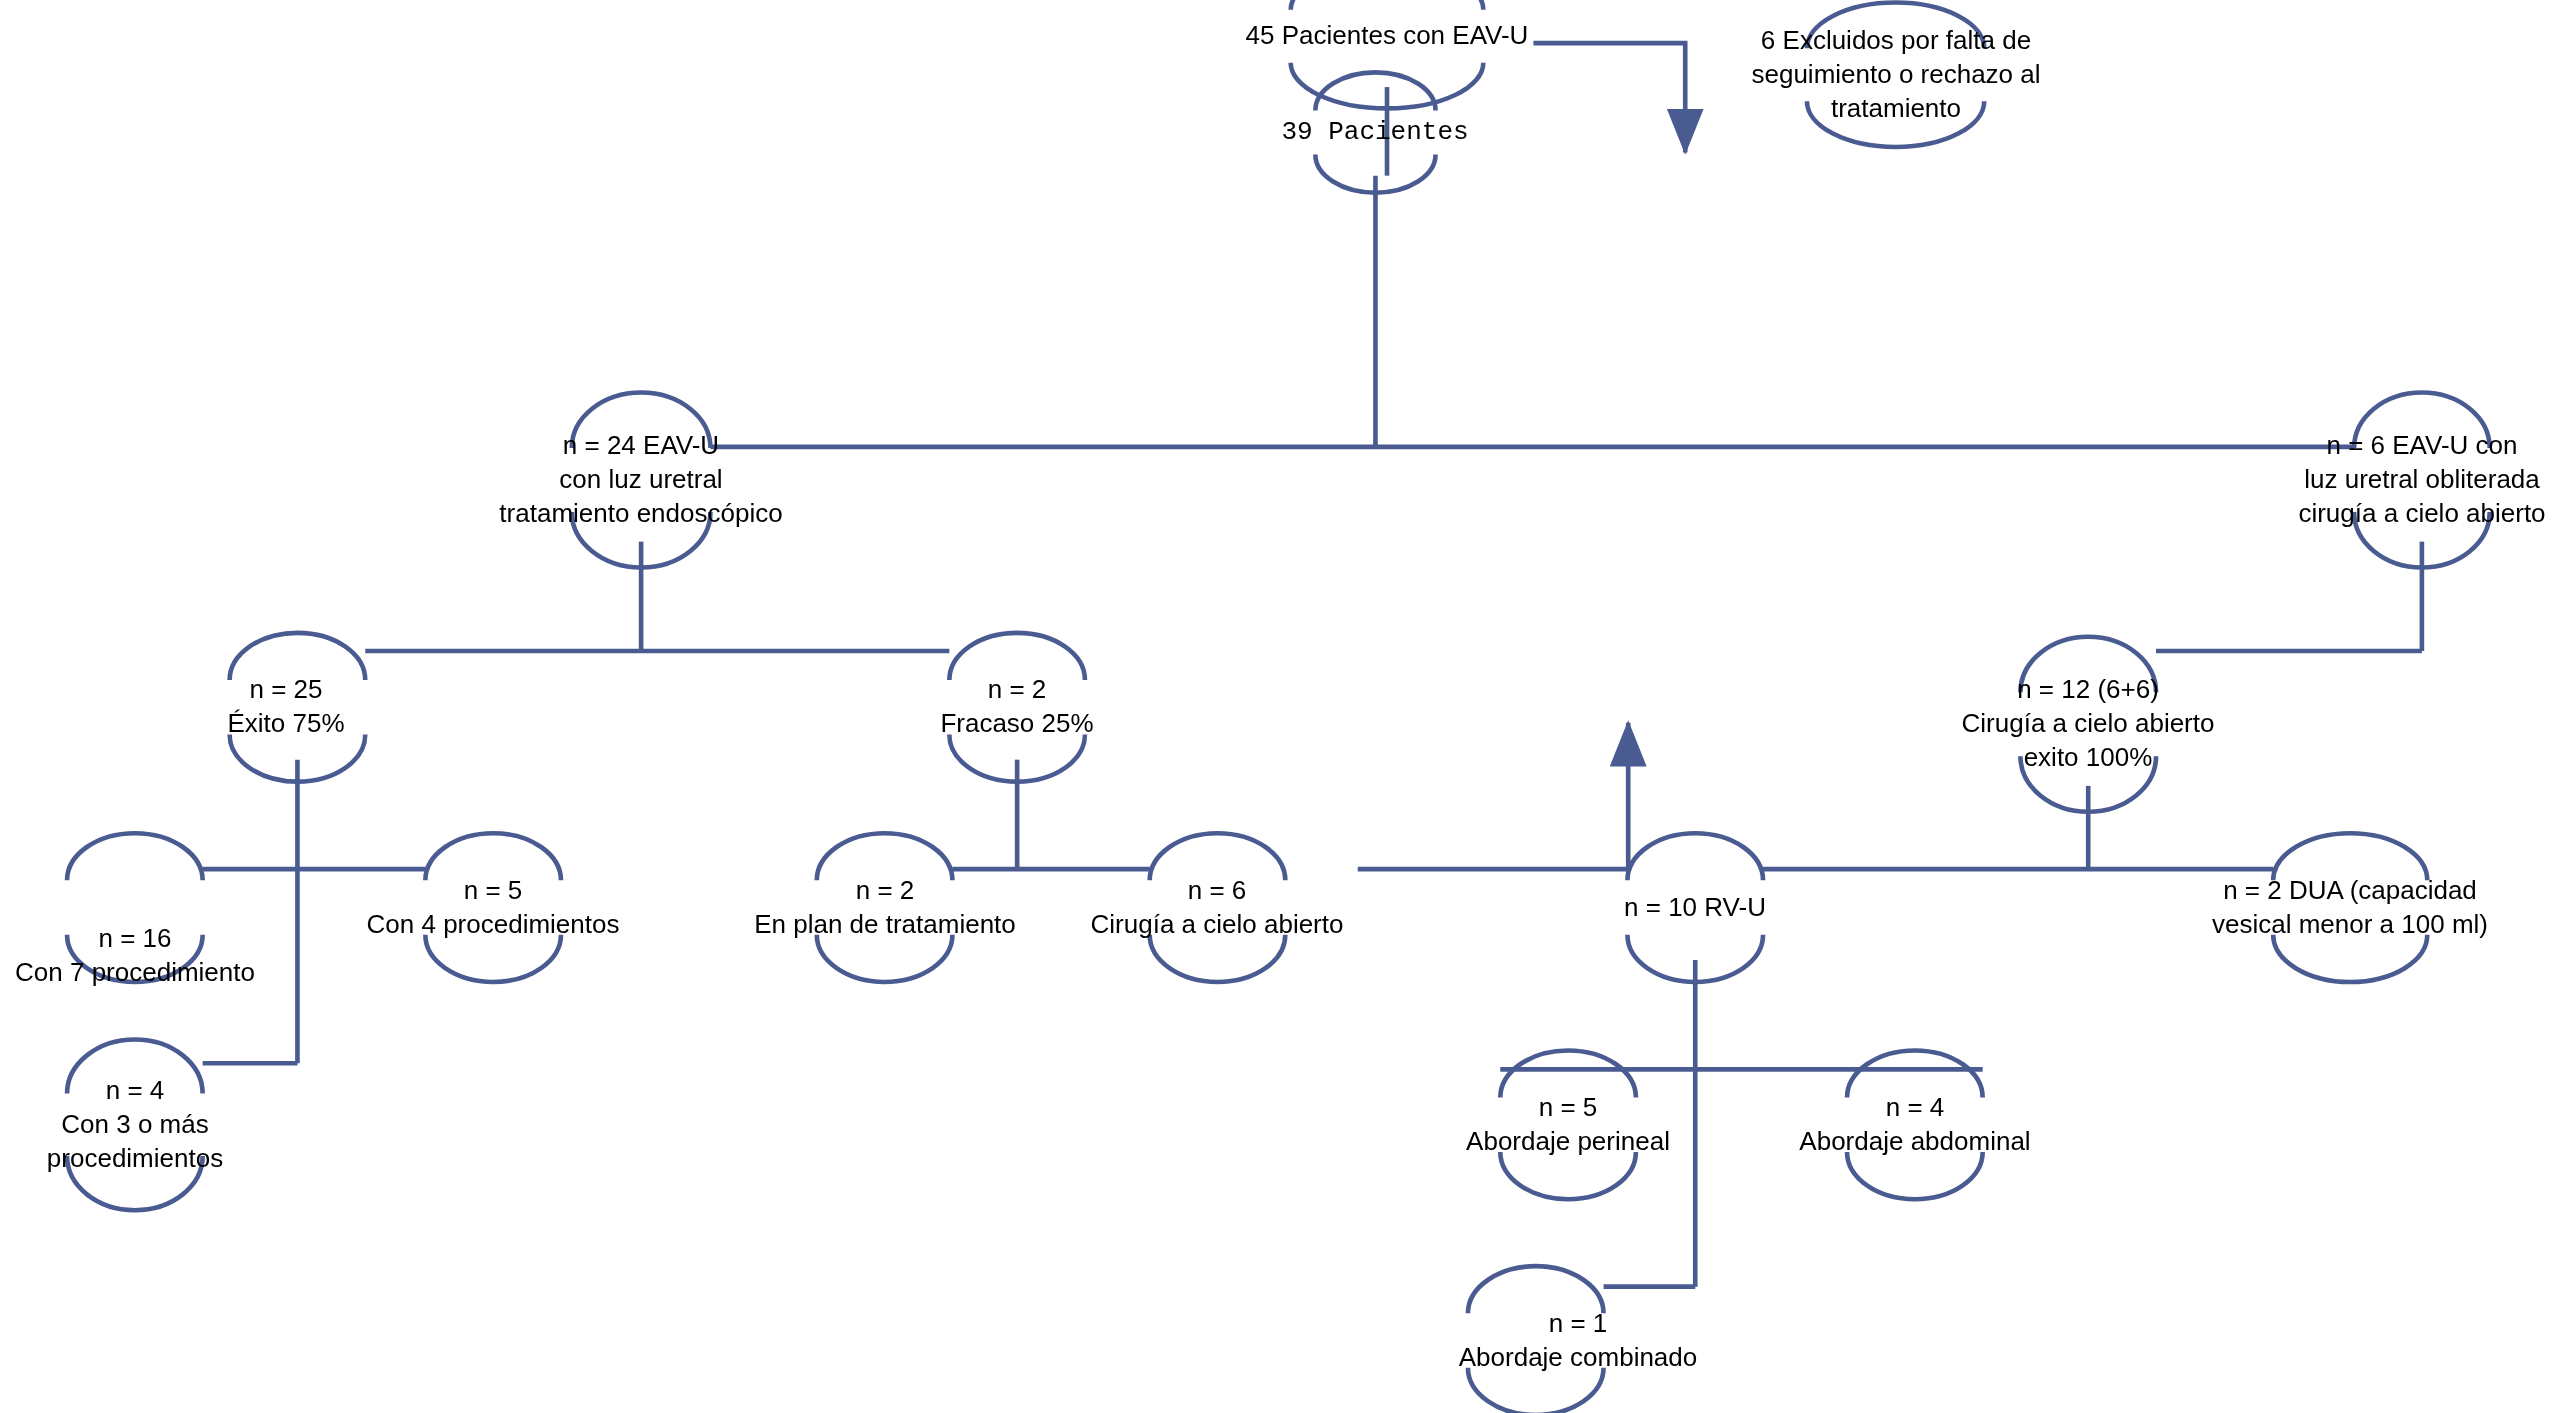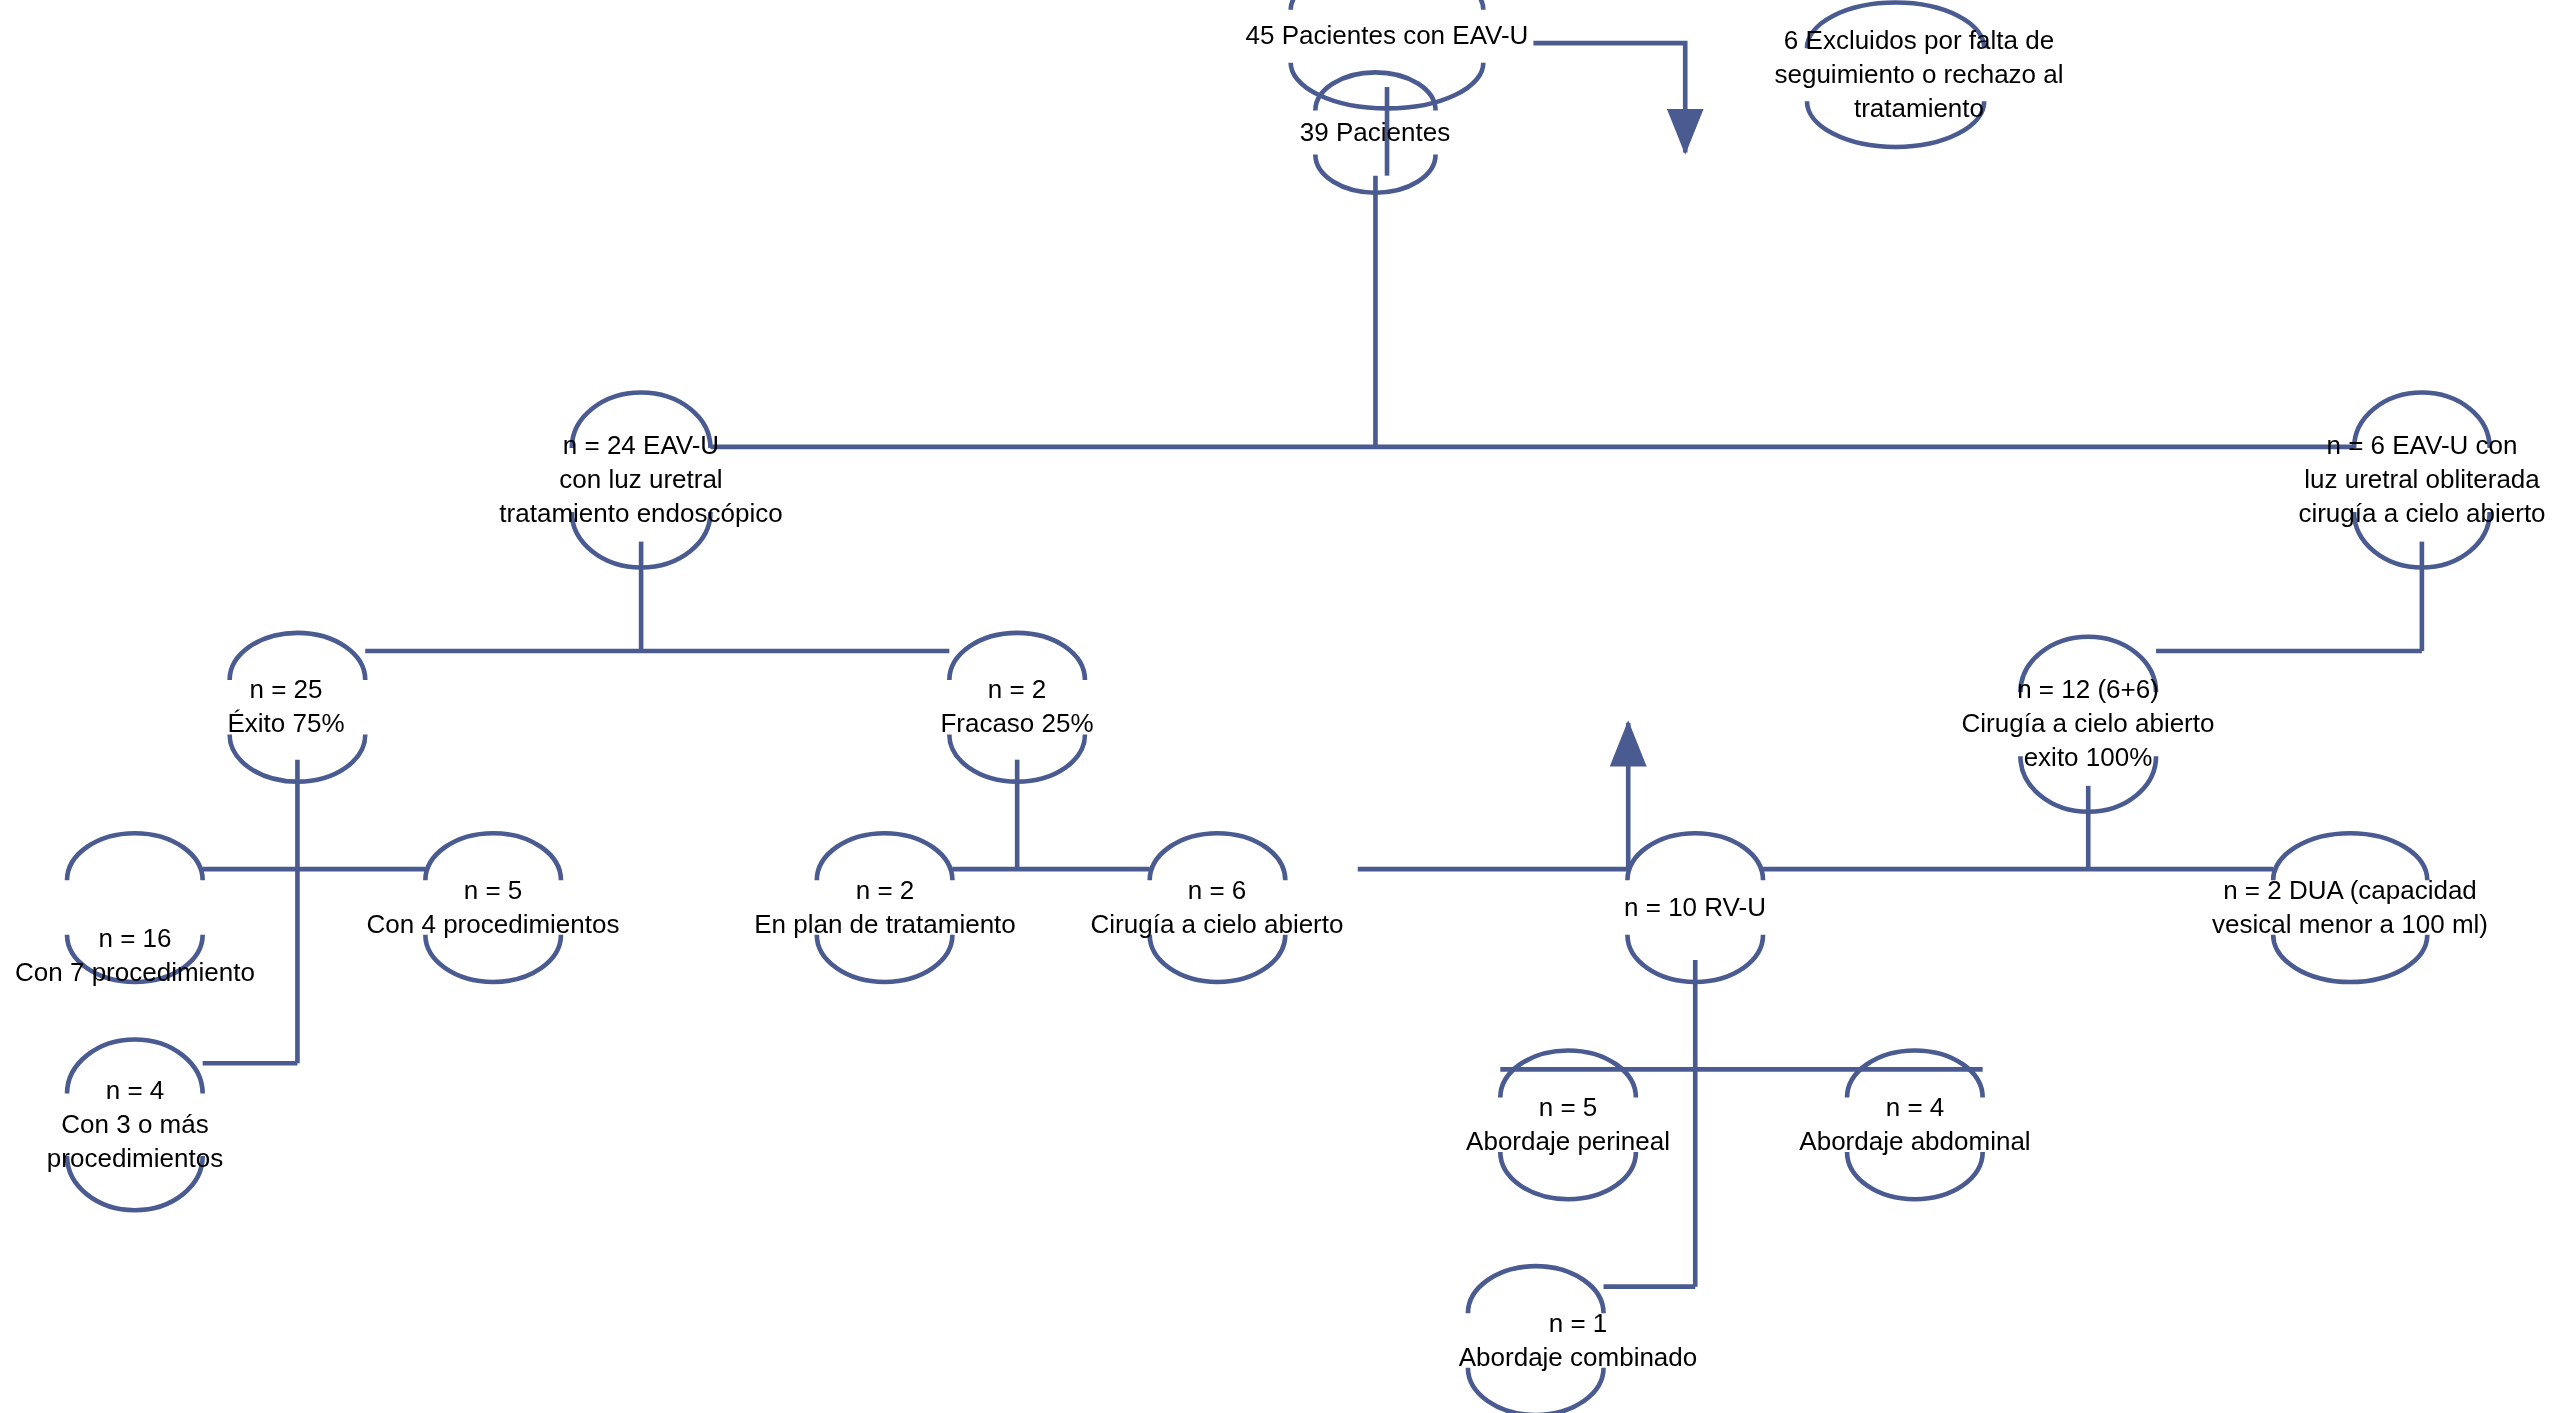--- a/index.html
+++ b/index.html
@@ -132,22 +132,22 @@
         <path d="M 2397 1424.64 A 88 61.2 0 0 1 2573 1424.64" fill="none" stroke="#4a5b91" stroke-width="6" stroke-linecap="butt"></path>
         <path d="M 2397 1495.36 A 88 61.2 0 0 0 2573 1495.36" fill="none" stroke="#4a5b91" stroke-width="6" stroke-linecap="butt"></path>
       </g>
       <g>
         <path d="M 1905 1704.64 A 88 61.2 0 0 1 2081 1704.64" fill="none" stroke="#4a5b91" stroke-width="6" stroke-linecap="butt"></path>
         <path d="M 1905 1775.36 A 88 61.2 0 0 0 2081 1775.36" fill="none" stroke="#4a5b91" stroke-width="6" stroke-linecap="butt"></path>
       </g>
     </svg>
   <div id="nodes">
       <div class="node" style="left: 1387px; top: 36px;"><span class="ln">45 Pacientes con EAV-U</span></div>
-      <div class="node" style="left: 1896px; top: 75px; margin-left: 23px;"><span class="ln">6 Excluidos por falta de</span><span class="ln">seguimiento o rechazo al</span><span class="ln">tratamiento</span></div>
-      <div class="node" style="left: 1375px; top: 133px;"><span class="ln">39 Pacientes</span></div>
+      <div class="node" style="left: 1896px; top: 75px;"><span class="ln">6 Excluidos por falta de</span><span class="ln">seguimiento o rechazo al</span><span class="ln">tratamiento</span></div>
+      <div class="node" style="left: 1375px; top: 133px; font-family: Liberation Mono, monospace;"><span class="ln">39 Pacientes</span></div>
       <div class="node" style="left: 641px; top: 480px;"><span class="ln">n = 24 EAV-U</span><span class="ln">con luz uretral</span><span class="ln">tratamiento endoscópico</span></div>
       <div class="node" style="left: 2422px; top: 480px;"><span class="ln">n = 6 EAV-U con</span><span class="ln">luz uretral obliterada</span><span class="ln">cirugía a cielo abierto</span></div>
       <div class="node" style="left: 286px; top: 707px;"><span class="ln">n = 25</span><span class="ln">Éxito 75%</span></div>
       <div class="node" style="left: 1017px; top: 707px;"><span class="ln">n = 2</span><span class="ln">Fracaso 25%</span></div>
       <div class="node" style="left: 2088px; top: 724px;"><span class="ln">n = 12 (6+6)</span><span class="ln">Cirugía a cielo abierto</span><span class="ln">exito 100%</span></div>
       <div class="node" style="left: 135px; top: 956px;"><span class="ln">n = 16</span><span class="ln">Con 7 procedimiento</span></div>
       <div class="node" style="left: 493px; top: 908px;"><span class="ln">n = 5</span><span class="ln">Con 4 procedimientos</span></div>
       <div class="node" style="left: 885px; top: 908px;"><span class="ln">n = 2</span><span class="ln">En plan de tratamiento</span></div>
       <div class="node" style="left: 1217px; top: 908px;"><span class="ln">n = 6</span><span class="ln">Cirugía a cielo abierto</span></div>
       <div class="node" style="left: 1695px; top: 908px;"><span class="ln">n = 10 RV-U</span></div>

